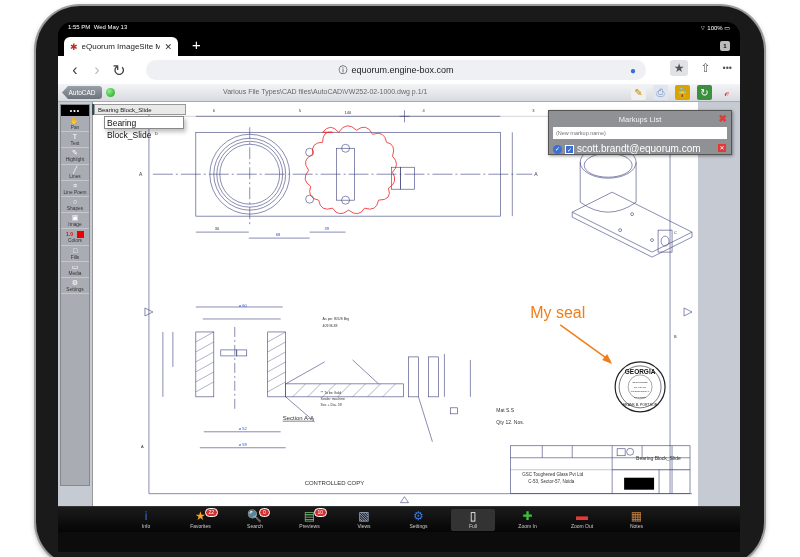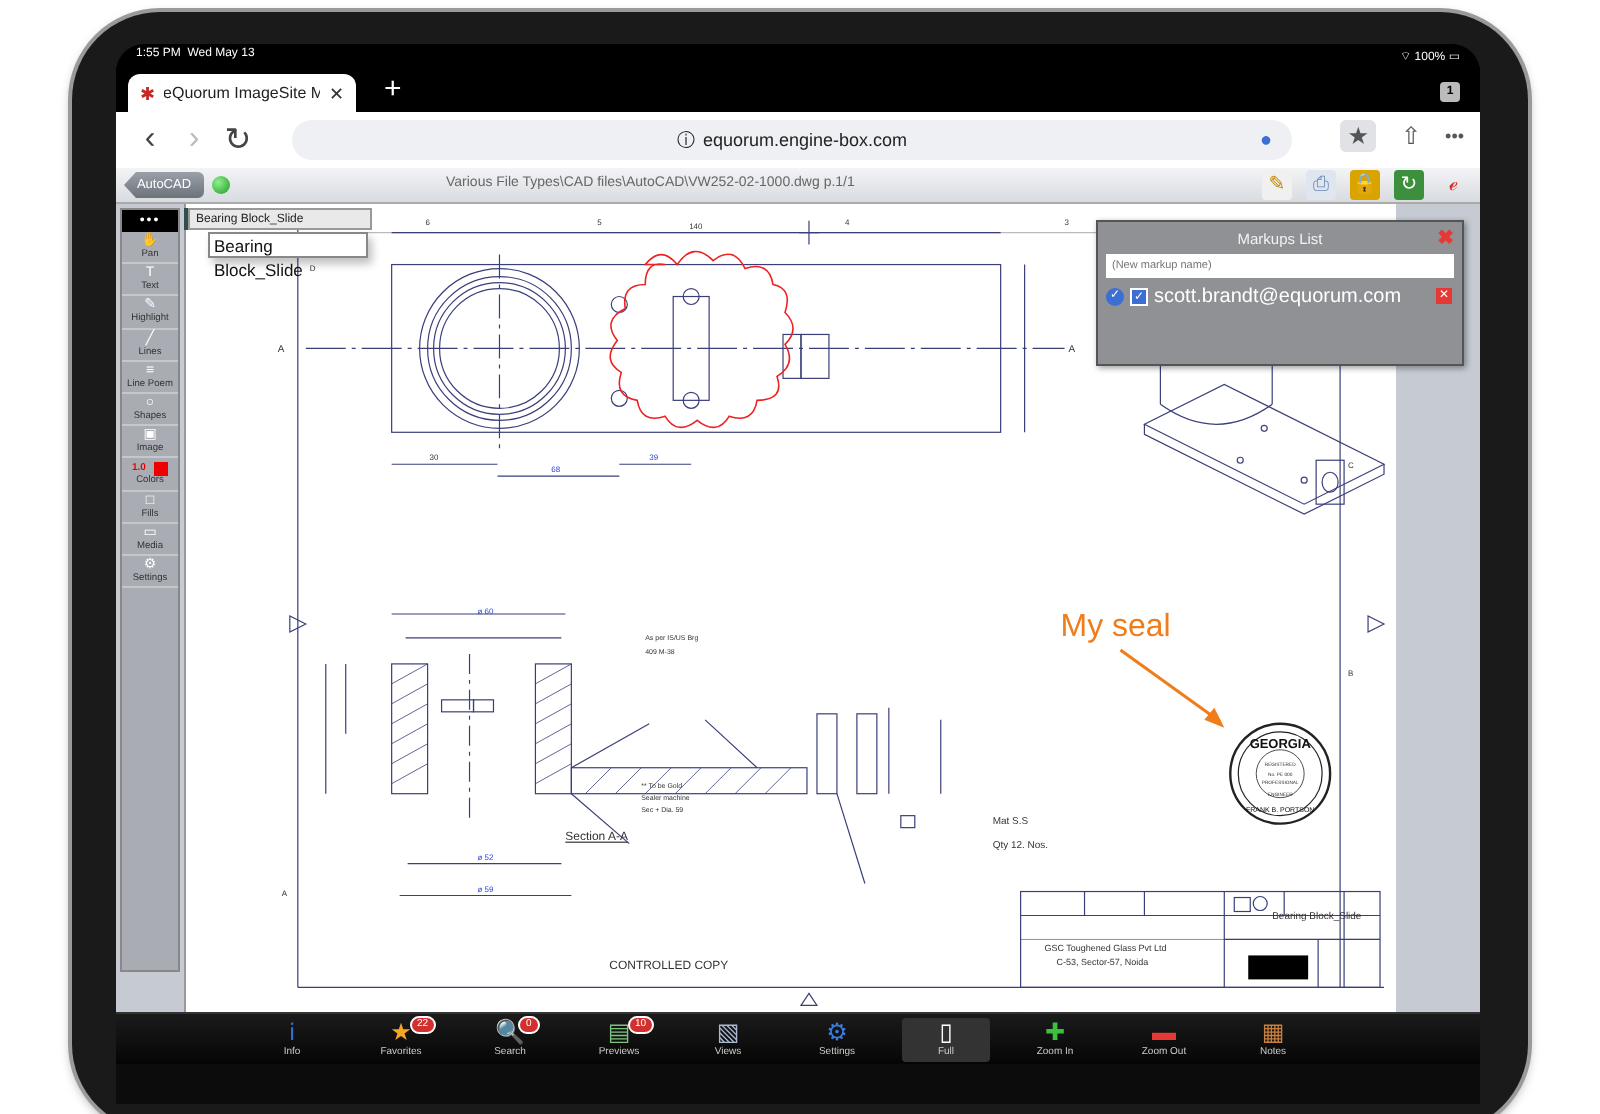--- a/index.html
+++ b/index.html
@@ -32,25 +32,25 @@
   .sb-top { height: 11px; background: #000; color: #fff; font-size: 7px; text-align: center; line-height: 11px; letter-spacing: 1px; }
   .sb-item { height: 16.2px; border-bottom: 1px solid #c4c7cc; text-align: center; color: #333; font-size: 4.8px; display: flex; flex-direction: column; align-items: center; justify-content: center; line-height: 5px; }
   .sb-item .ic { font-size: 7px; color: #fff; line-height: 8px; }
   .sb-item .colors { display: flex; gap: 4px; align-items: center; font-size: 5px; color: #e00; font-weight: bold; }
   .sb-item .colors .sw { width: 7px; height: 7px; background: #e00; }
   .canvas { position: absolute; left: 34px; top: 18px; width: 606px; height: 404px; background: #ffffff; border-left: 1px solid #999; }
   .titletip { position: absolute; left: 36px; top: 20px; width: 92px; height: 11px; background: #e9e9e9; border: 1px solid #999; font-size: 6px; line-height: 10px; padding-left: 3px; color: #222; }
   .titletip2 { position: absolute; left: 46px; top: 32px; width: 80px; height: 13px; background: #fff; border: 1px solid #888; font-size: 8.5px; line-height: 12px; padding-left: 2px; color: #111; box-shadow: 2px 3px 4px rgba(0,0,0,.25); }
   .titletabbg { position: absolute; left: 34px; top: 20px; width: 4px; height: 11px; background: #2f4f4f; }
   .drawing { position: absolute; left: 0; top: 0; width: 100%; height: 100%; }
-  .markups { position: absolute; left: 490px; top: 26px; width: 184px; height: 73px; background: #8f9195; border: 1px solid #555; box-shadow: 1px 1px 3px rgba(0,0,0,.4); }
+  .markups { position: absolute; left: 490px; top: 26px; width: 184px; height: 45px; background: #8f9195; border: 1px solid #555; box-shadow: 1px 1px 3px rgba(0,0,0,.4); }
   .mk-title { text-align: center; color: #f2f2f2; font-size: 7.5px; padding-top: 4px; }
   .mk-close { position: absolute; right: 4px; top: 2px; color: #e53935; font-size: 10px; font-weight: bold; }
   .mk-input { position: absolute; left: 4px; top: 16px; width: 174px; height: 12px; background: #fff; border: none; font-size: 5.5px; color: #999; padding-left: 3px; font-family: "Liberation Sans", sans-serif; }
-  .mk-row { position: absolute; left: 4px; top: 32px; display: flex; align-items: center; gap: 3px; }
+  .mk-row { position: absolute; left: 4px; top: 32px; display: flex; align-items: flex-end; gap: 3px; }
   .mk-check1 { width: 9px; height: 9px; border-radius: 50%; background: #3b6fd4; color: #fff; font-size: 6px; text-align: center; line-height: 9px; }
   .mk-check2 { width: 9px; height: 9px; background: #3b6fd4; color: #fff; font-size: 6px; text-align: center; line-height: 9px; border: 1px solid #fff; }
   .mk-user { color: #fff; font-size: 10px; }
   .mk-del { position: absolute; right: 5px; top: 33px; width: 8px; height: 8px; background: #e53935; color: #fff; font-size: 6px; line-height: 8px; text-align: center; }
   .bottombar { position: absolute; left: 0; top: 422px; width: 100%; height: 26px; background: linear-gradient(#1b1b1b, #050505); border-top: 1px solid #333; }
   .bb-item { position: absolute; top: 2px; width: 44px; text-align: center; color: #ccc; font-size: 5px; }
   .bb-item .bic { font-size: 12px; height: 14px; line-height: 14px; }
   .bb-badge { position: absolute; top: -1px; left: 26px; background: #d32f2f; color: #fff; font-size: 5px; border-radius: 5px; padding: 0 3px; border: 1px solid #fff; line-height: 7px; }
   .bb-item.active { background: #333; border-radius: 2px; height: 22px; }
   .bottomblack { position: absolute; left: 0; top: 448px; width: 100%; height: 20px; background: #0c0c0c; }

